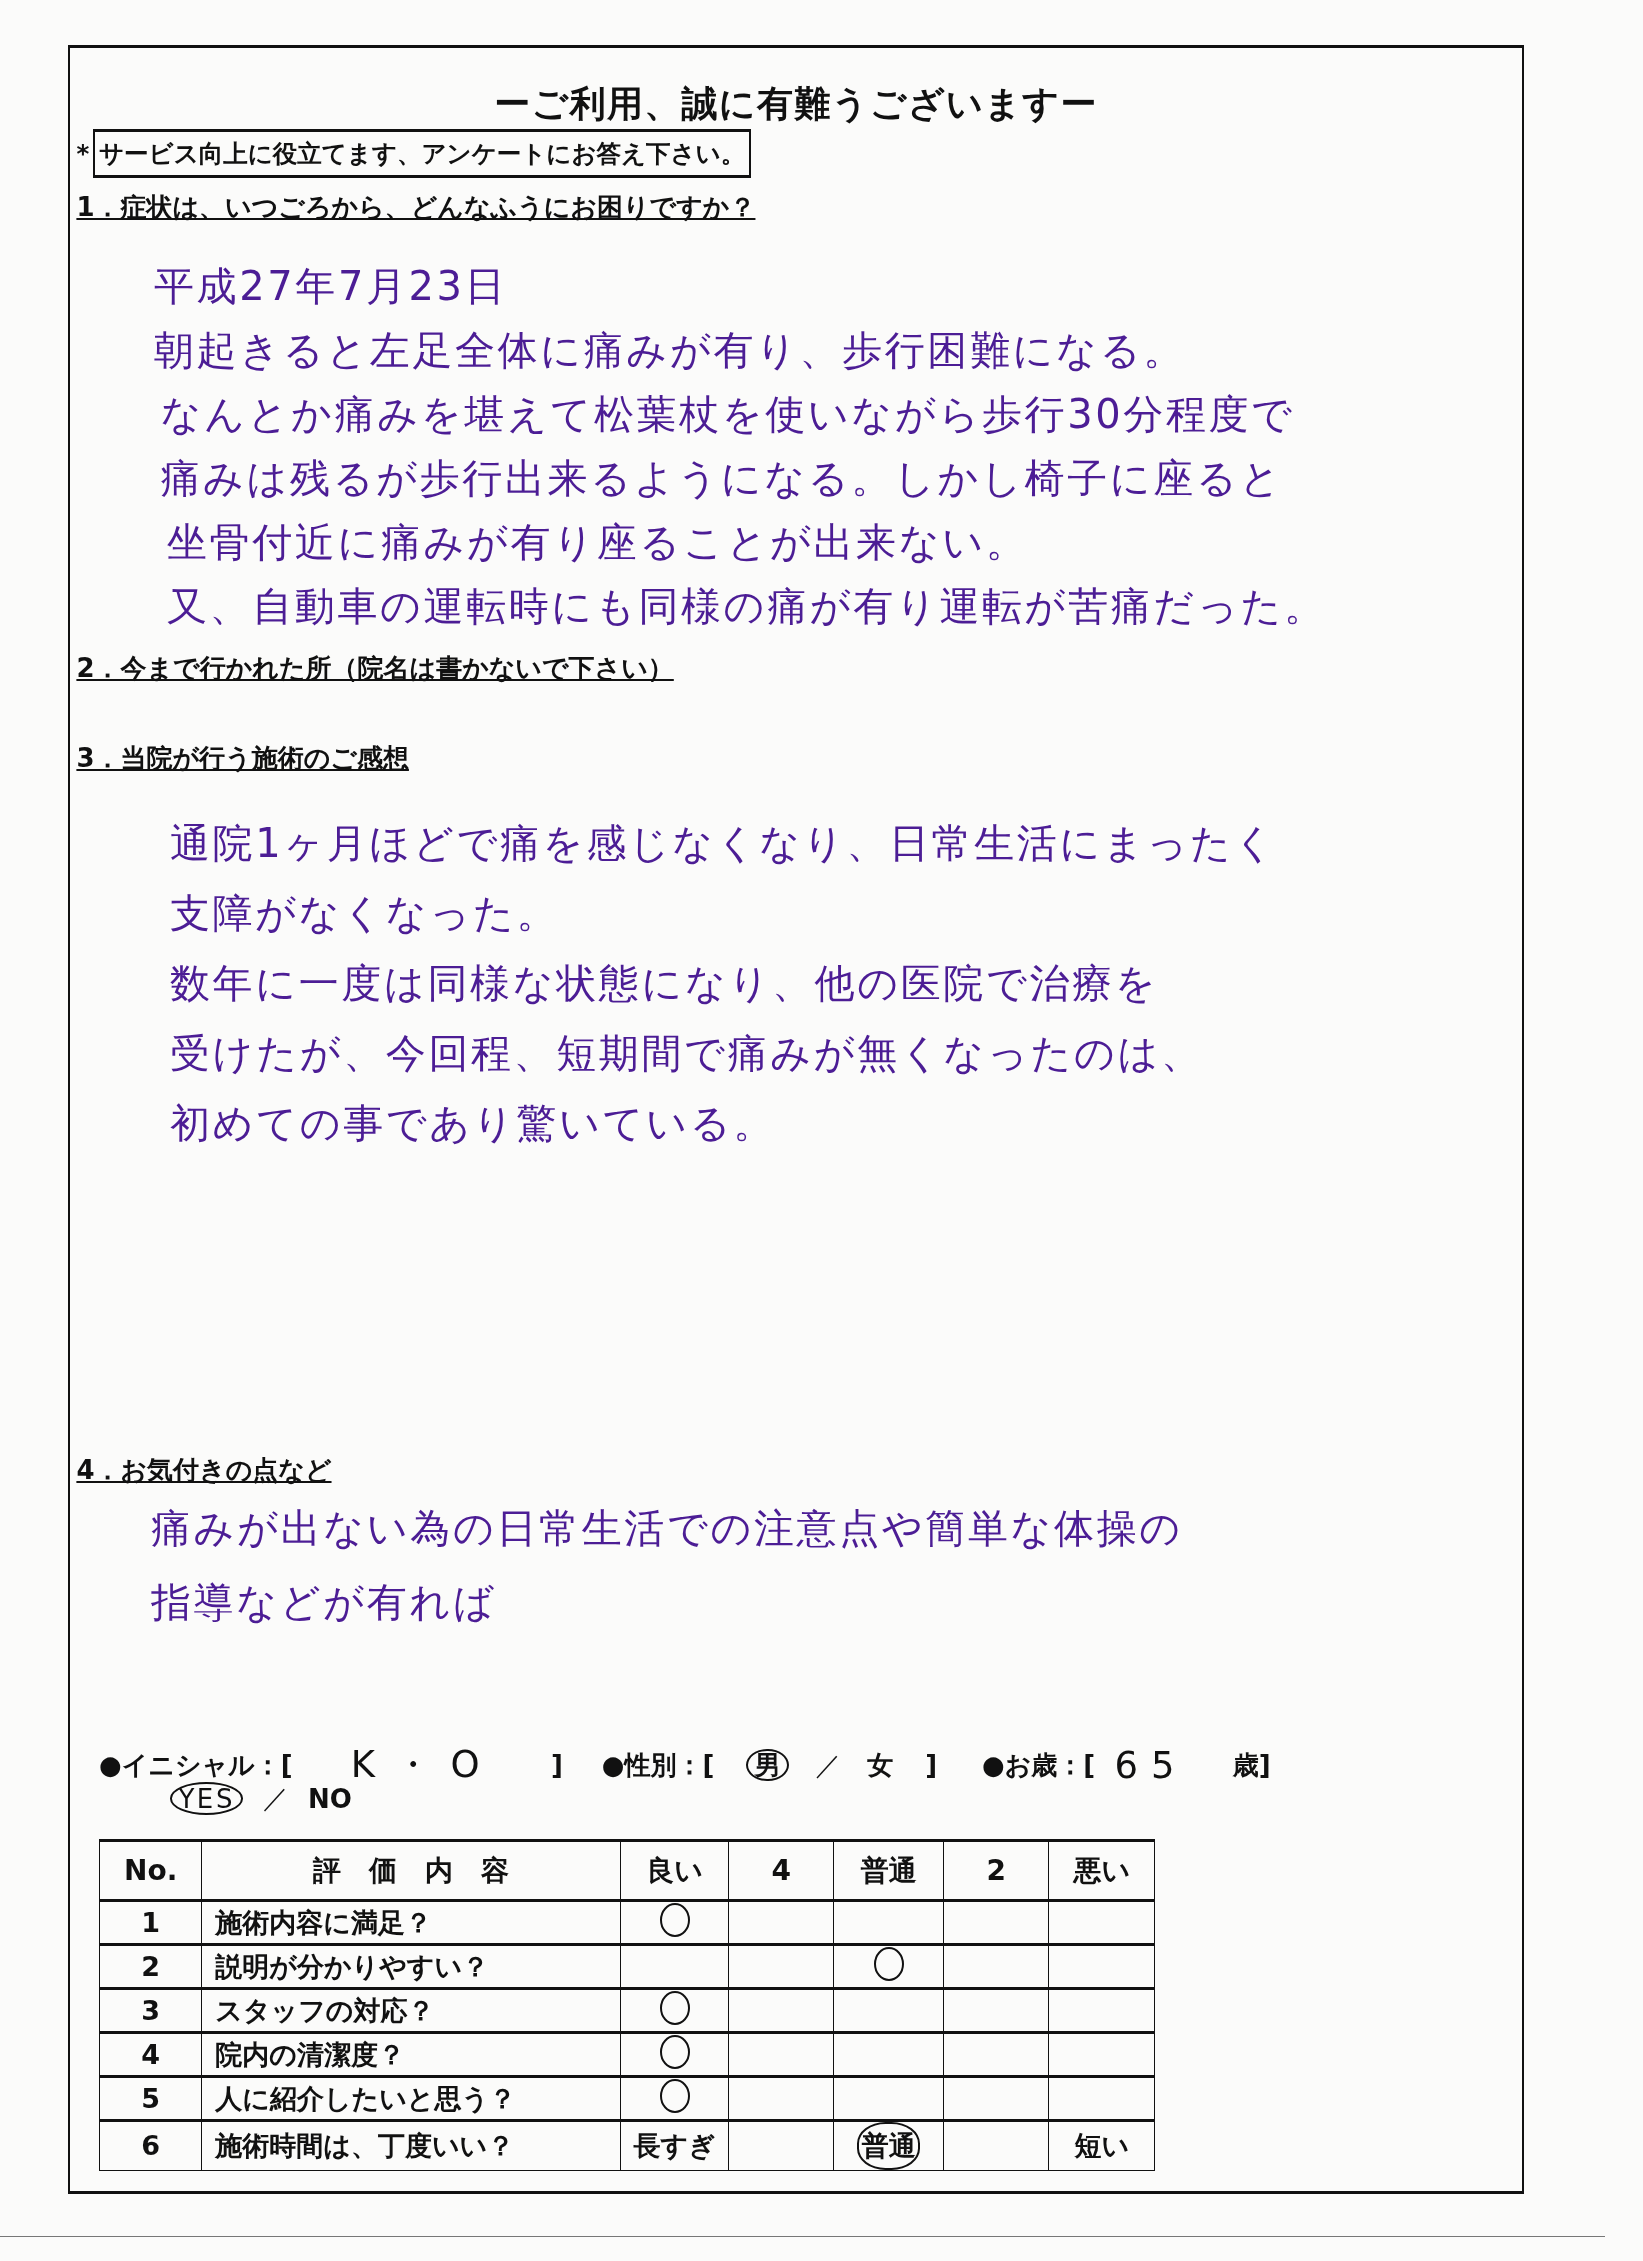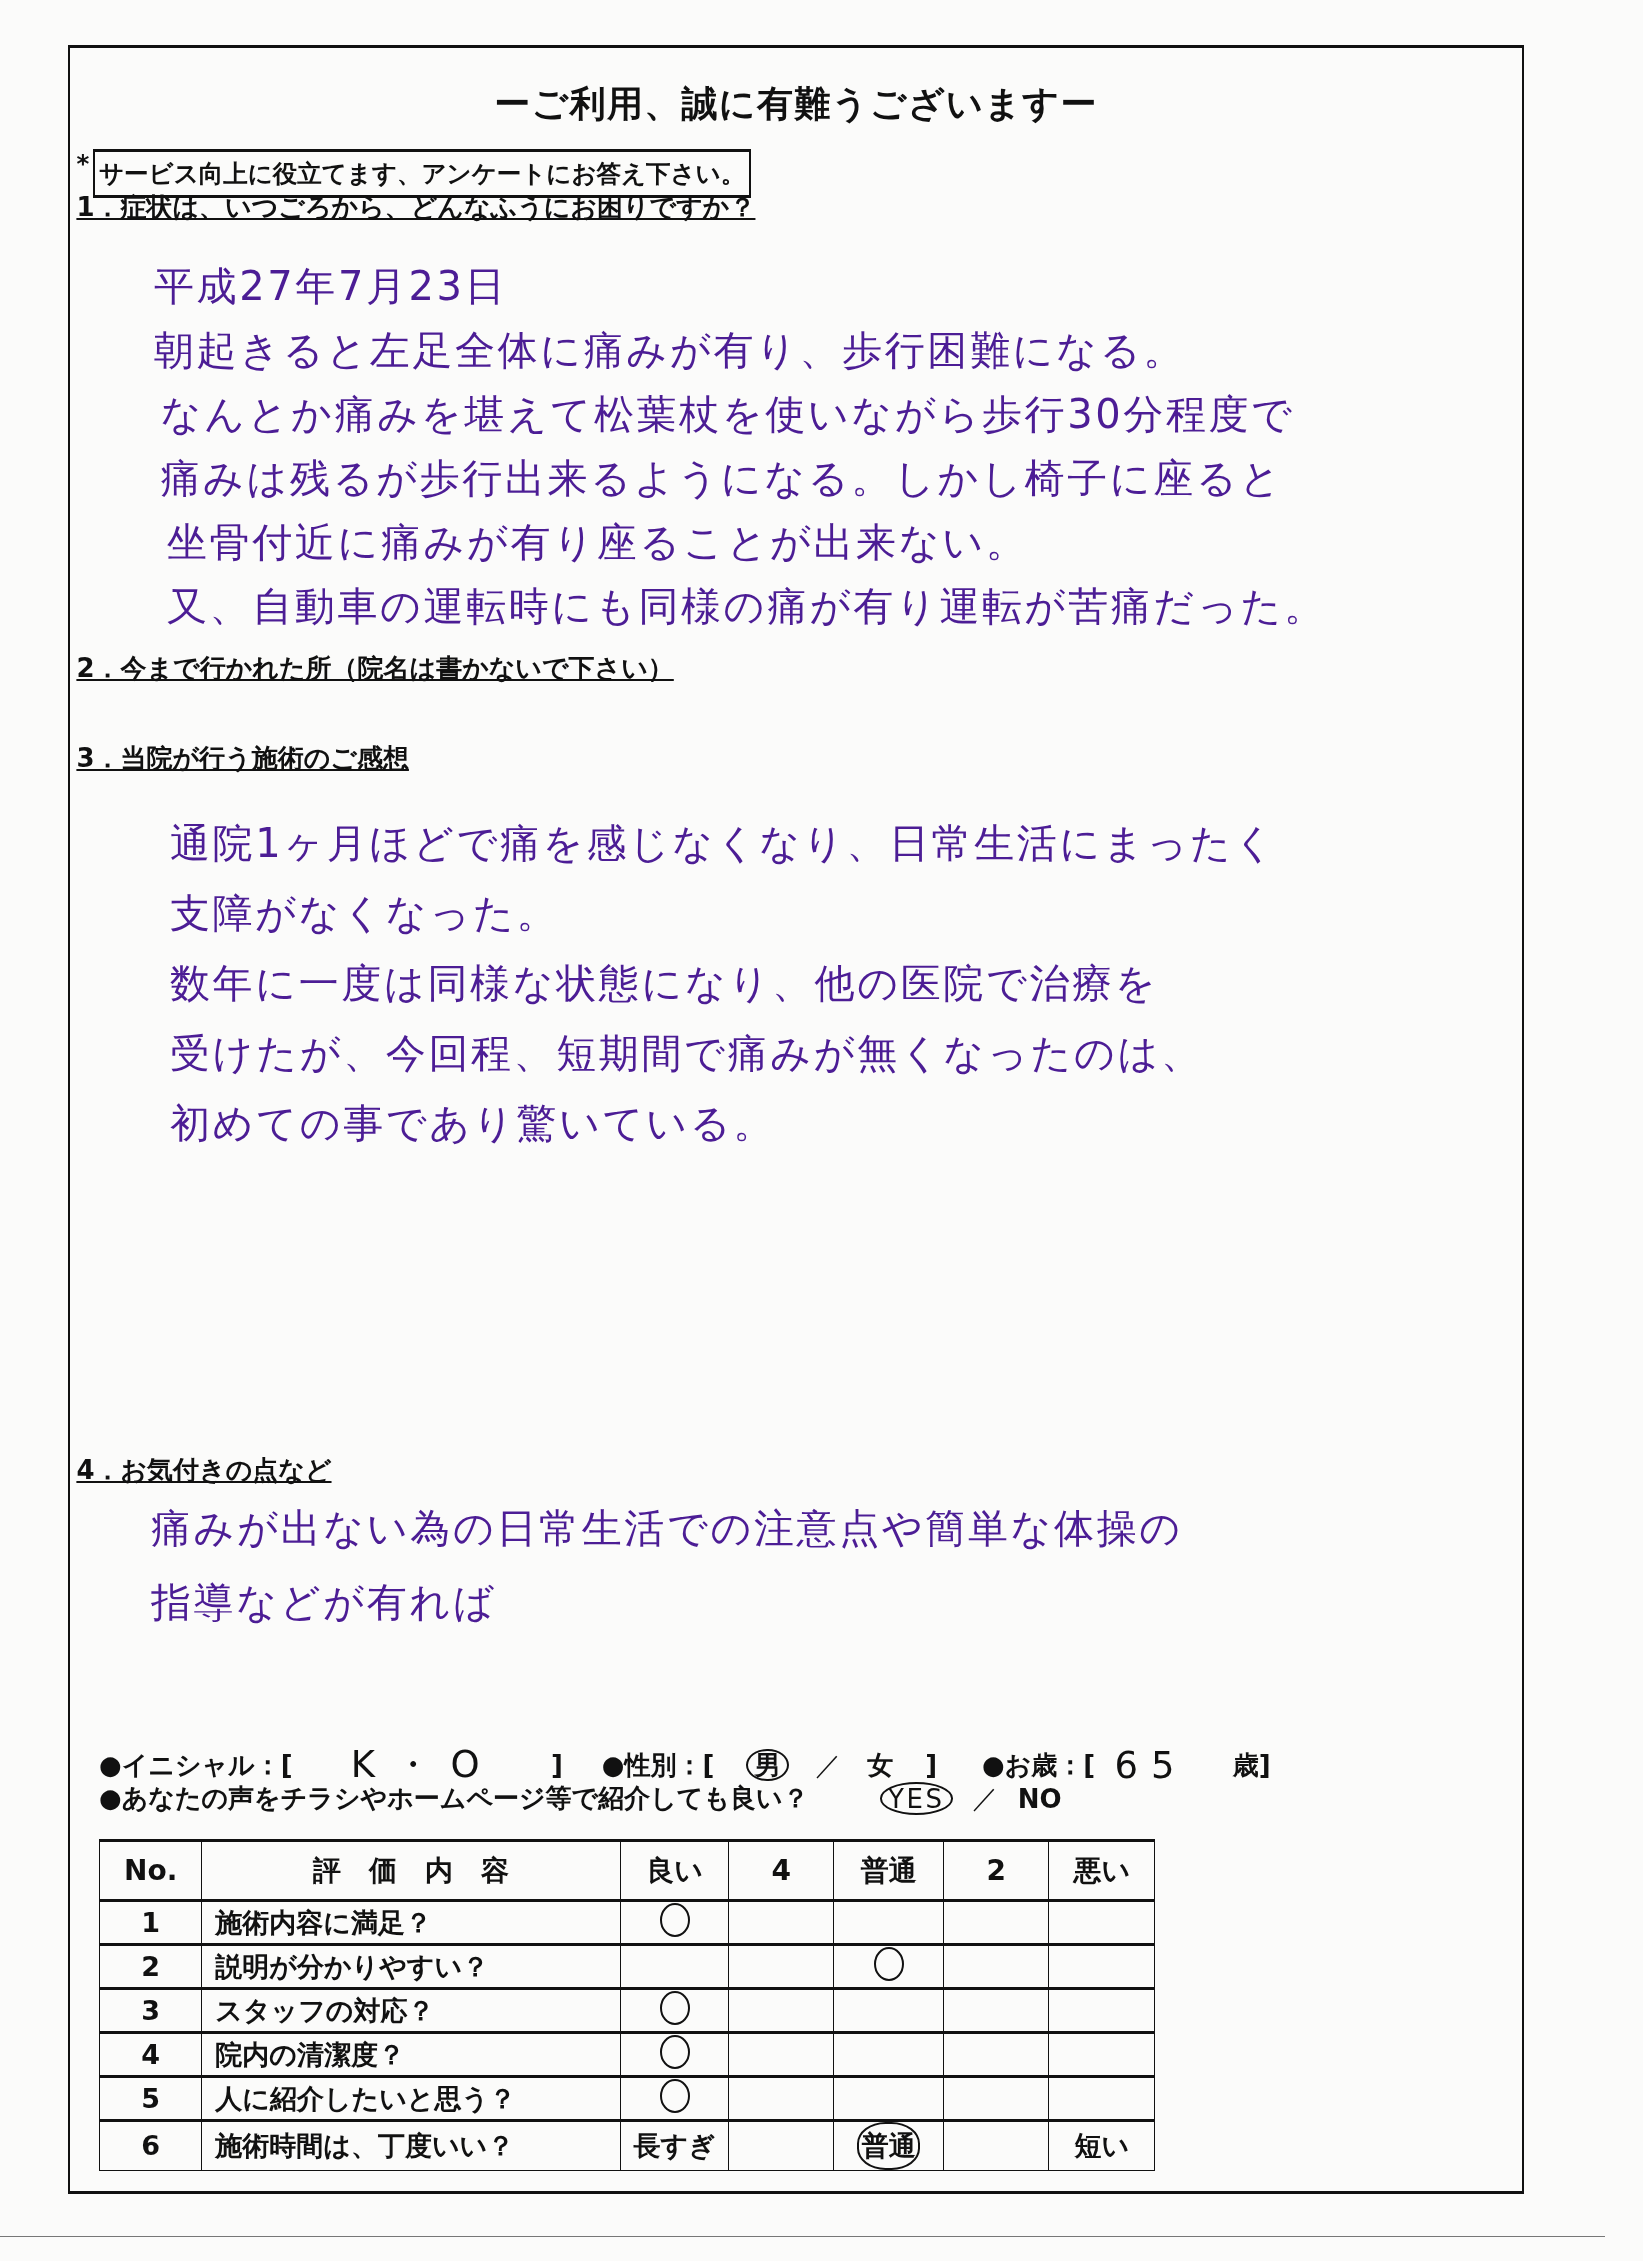--- a/index.html
+++ b/index.html
@@ -27,21 +27,20 @@
   }
   .notice {
     position: absolute; left: 6.4px; top: 81px;
     font-size: 24.5px; font-weight: bold;
     display: flex; align-items: center;
   }
   .notice .star { margin-right: 3.9px; }
   .notice .box {
     border: 2.6px solid #111; border-top-width: 3.2px; border-bottom-width: 3.2px;
     padding: 5.2px 3.9px;
-    margin-top: 20px;
   }
   .qlabel {
     position: absolute; left: 6.4px;
     font-size: 26px; font-weight: bold; text-decoration: underline;
   }
   .hand {
     position: absolute;
     font-family: "DejaVu Sans", sans-serif;
     font-size: 40px;
     line-height: 64px;
@@ -135,21 +134,20 @@
     <span class="circled" style="margin-left:32px">男</span>
     <span style="margin:0 26px; font-weight:normal">／</span>
     <span>女</span>
     <span style="margin-left:32px">]</span>
     <span style="margin-left:45px">●お歳：[</span>
     <span class="handval" style="margin:0 45px 0 19.3px; letter-spacing:13px;">65</span>
     <span>歳]</span>
   </div>
 
   <div class="info-row" style="top:1733px">
-    <span>●あなたの声をチラシやホームページ等で紹介しても良い？</span>
     <span class="circled" style="margin-left:71px; font-weight:normal; letter-spacing:2.6px">YES</span>
     <span style="margin:0 19.3px; font-weight:normal">／</span>
     <span>NO</span>
   </div>
 
   <table class="eval">
     <colgroup>
       <col style="width:119px">
         <col style="width:541px">
       <col style="width:135px">

